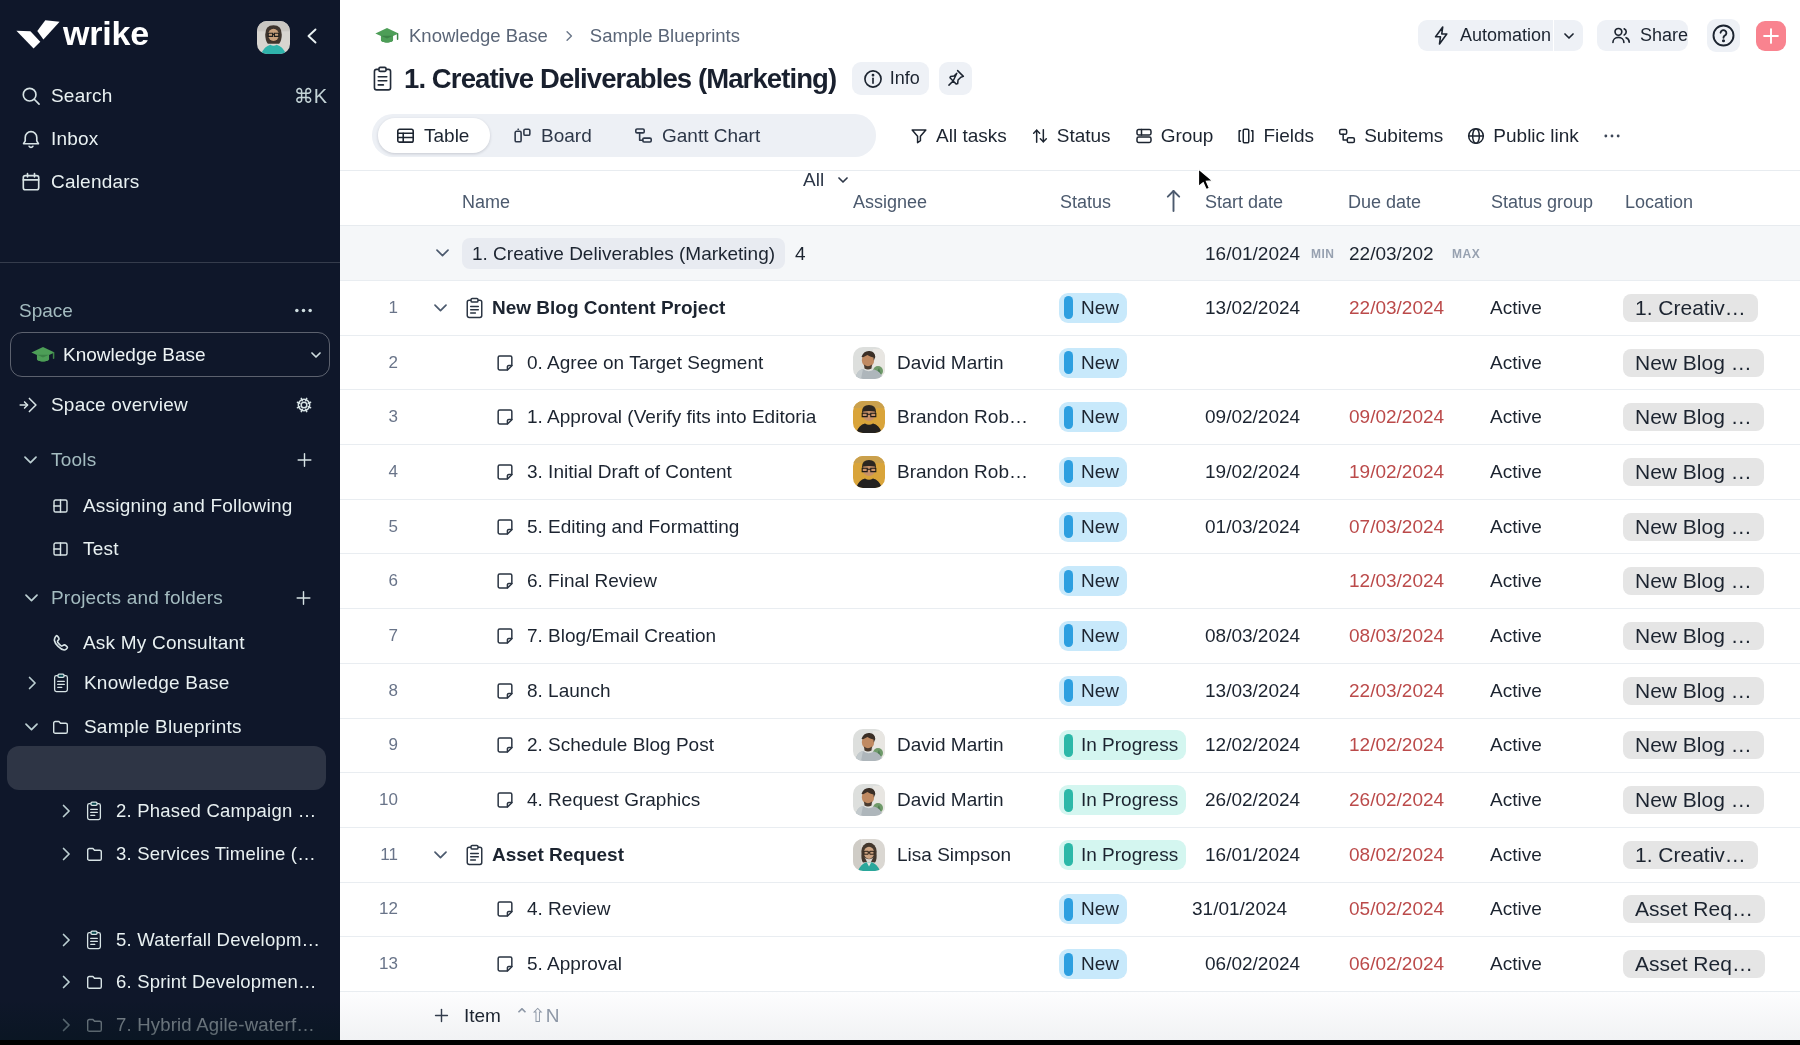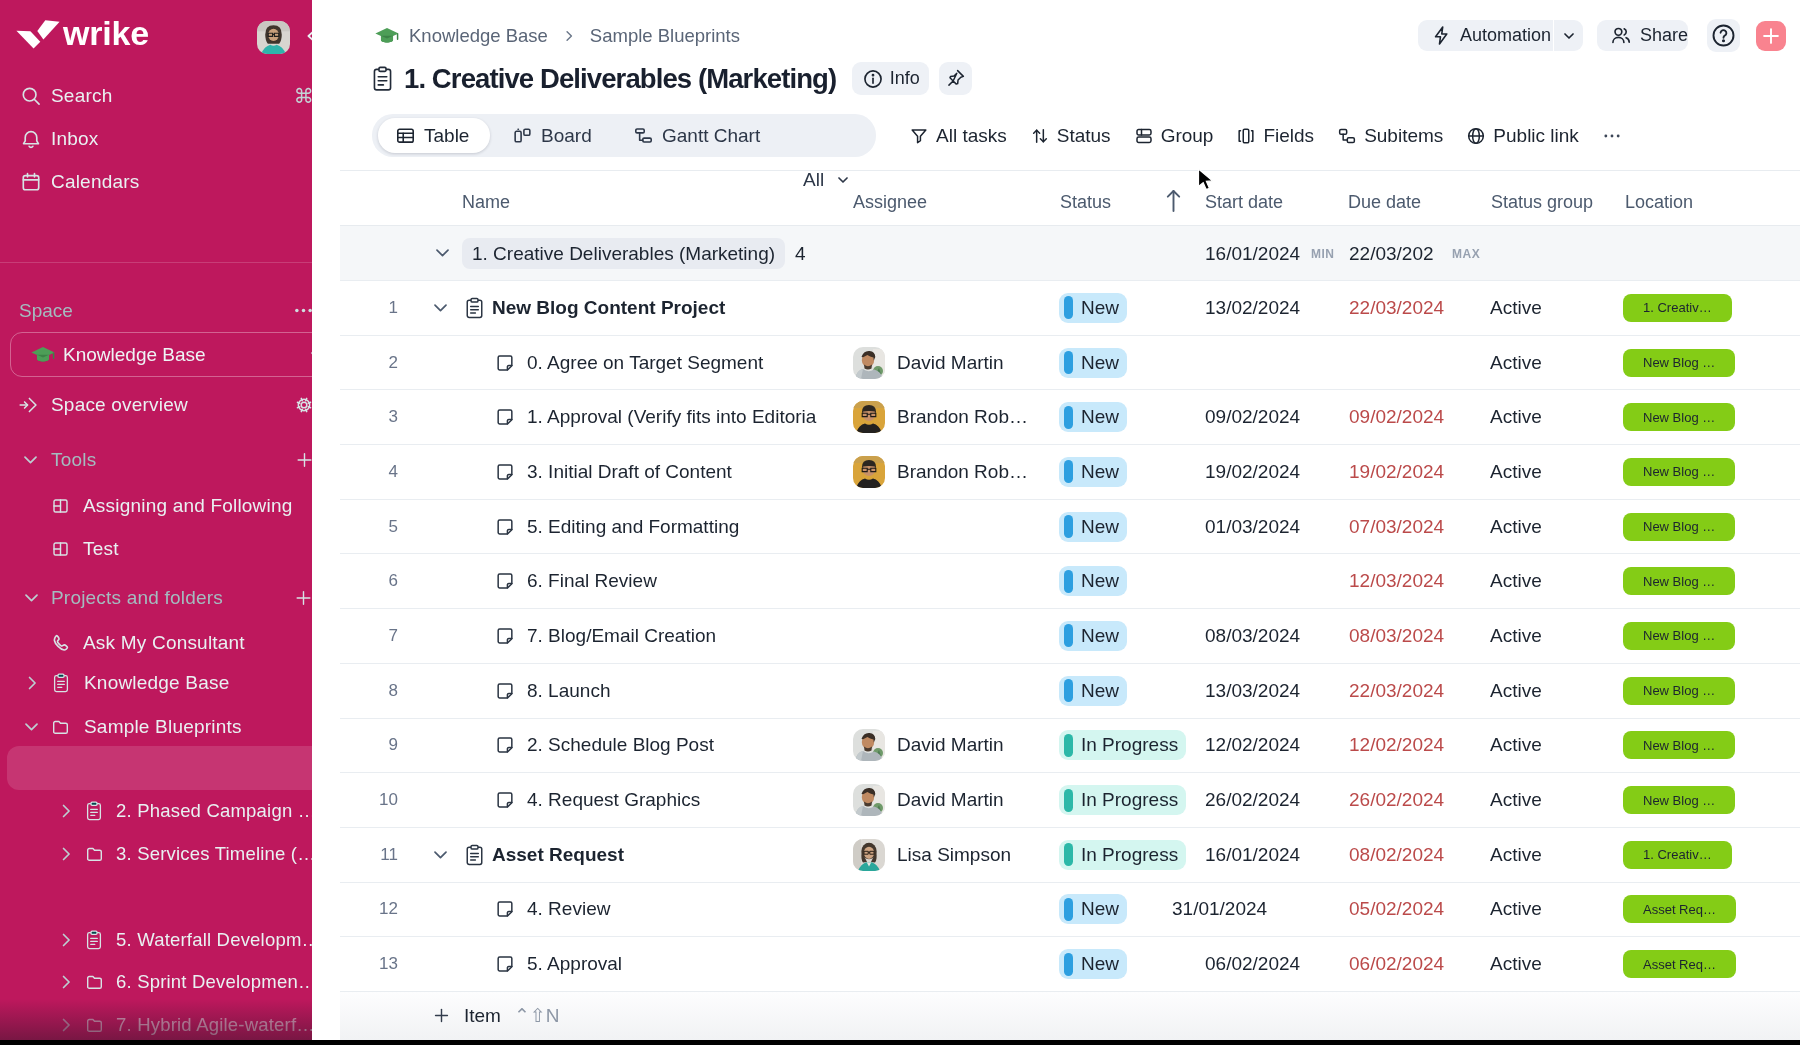--- a/index.html
+++ b/index.html
@@ -1,21 +1,21 @@
 <!DOCTYPE html>
 <html><head>
 <meta charset="utf-8">
 <style>
   * { margin:0; padding:0; box-sizing:border-box; }
   html,body { width:1800px; height:1045px; overflow:hidden; }
   body { font-family:"Liberation Sans", sans-serif; background:#fff; position:relative; }
   #app { position:absolute; inset:0; }
 
   
-  aside { position:absolute; left:0; top:0; width:312px; height:1041px; background:#be185d; color:#e4edee; overflow:hidden; }
+  aside { position:absolute; left:0; top:0; width:340px; height:1041px; background:#0f172a; color:#e4edee; overflow:hidden; }
   .srow { position:absolute; left:0; width:340px; height:40px; }
   .srow .ic { position:absolute; left:20px; top:50%; transform:translateY(-50%); color:#d7e3e5; }
   .srow .txt { position:absolute; left:51px; top:50%; transform:translateY(-50%); font-size:19px; color:#e9f1f2; white-space:nowrap; letter-spacing:.2px; }
   .srow .right { position:absolute; right:27px; top:50%; transform:translateY(-50%); color:#cfdde0; }
   .grouplbl { color:#a4bcc0 !important; }
   svg { display:block; }
 
   .logo { position:absolute; left:0; top:0; }
   .avatar-me { position:absolute; left:257px; top:21px; width:33px; height:33px; border-radius:10px; overflow:hidden; }
   .collapse { position:absolute; left:303px; top:26px; width:20px; height:20px; color:#e9f1f2; }
@@ -73,21 +73,21 @@
   .tname { white-space:nowrap; }
   .bold { font-weight:bold; }
   .avatar { width:32px; height:32px; border-radius:10px; overflow:hidden; }
   .chip { height:30px; border-radius:9px; display:flex; align-items:center; padding:0 8px 0 22px; font-size:19px; position:relative; }
   .chip .bar { position:absolute; left:5px; top:3.5px; width:8.5px; height:23px; border-radius:4.5px; }
   .chip.new { background:#c8e9fb; }
   .chip.new .bar { background:#2d9fe0; }
   .chip.prog { background:#d4f6f0; }
   .chip.prog .bar { background:#2cb8a8; }
   .red { color:#bb4a4a; }
-  .loc { height:28px; background:#84cc16; border-radius:8px; display:flex; align-items:center; padding:0 20px; font-size:13px; color:#1c2430; white-space:nowrap; }
+  .loc { height:28px; background:#e5e5e5; border-radius:8px; display:flex; align-items:center; padding:0 12px; font-size:21px; color:#1c2430; white-space:nowrap; }
 
   .sumrow { position:relative; width:1460px; height:55px; background:#f5f7f9; border-bottom:1px solid #e9edf1; font-size:19px; color:#1c2430; }
   .sumchip { position:absolute; left:122px; top:12px; height:31px; background:#e8ebf1; border-radius:8px; display:flex; align-items:center; padding:0 10px; font-size:19px; }
   .mm { font-size:12px; color:#97a1b0; letter-spacing:.5px; font-weight:bold; }
 
   .tfoot { position:relative; width:1460px; height:48px; background:linear-gradient(#fdfdfe,#f1f2f4); display:flex; align-items:center; }
 
   .blackbar { position:absolute; left:0; top:1040px; width:1800px; height:5px; background:#000; }
   .cursor { position:absolute; left:1197px; top:168px; z-index:50; }
 </style>
@@ -769,21 +769,21 @@
       <div class="trow">
           <span class="cell rnum">12</span>
           <span class="cell ticon" style="left:155px">
             <svg width="20" height="21" viewBox="0 0 24 24" fill="none" stroke="currentColor" stroke-width="1.8" stroke-linecap="round" stroke-linejoin="round">
               <path d="M5.6 3.6 h12.8 a1.8 1.8 0 0 1 1.8 1.8 v9.8 l-5.2 5.2 H5.6 a1.8 1.8 0 0 1 -1.8-1.8 V5.4 A1.8 1.8 0 0 1 5.6 3.6 z"></path>
               <path d="M20.2 14.9 h-3.6 a1.7 1.7 0 0 0 -1.7 1.7 v3.6"></path>
             </svg>
           </span>
           <span class="cell tname" style="left:187px">4. Review</span>
           <span class="cell chip new" style="left:719px"><span class="bar"></span>New</span>
-          <span class="cell" style="left:832px">31/01/2024</span>
+          <span class="cell" style="left:852px">31/01/2024</span>
           <span class="cell red" style="left:1009px">05/02/2024</span>
           <span class="cell" style="left:1150px">Active</span>
           <span class="cell loc" style="left:1283px">Asset Req…</span>
         </div>
       <div class="trow">
           <span class="cell rnum">13</span>
           <span class="cell ticon" style="left:155px">
             <svg width="20" height="21" viewBox="0 0 24 24" fill="none" stroke="currentColor" stroke-width="1.8" stroke-linecap="round" stroke-linejoin="round">
               <path d="M5.6 3.6 h12.8 a1.8 1.8 0 0 1 1.8 1.8 v9.8 l-5.2 5.2 H5.6 a1.8 1.8 0 0 1 -1.8-1.8 V5.4 A1.8 1.8 0 0 1 5.6 3.6 z"></path>
               <path d="M20.2 14.9 h-3.6 a1.7 1.7 0 0 0 -1.7 1.7 v3.6"></path>

